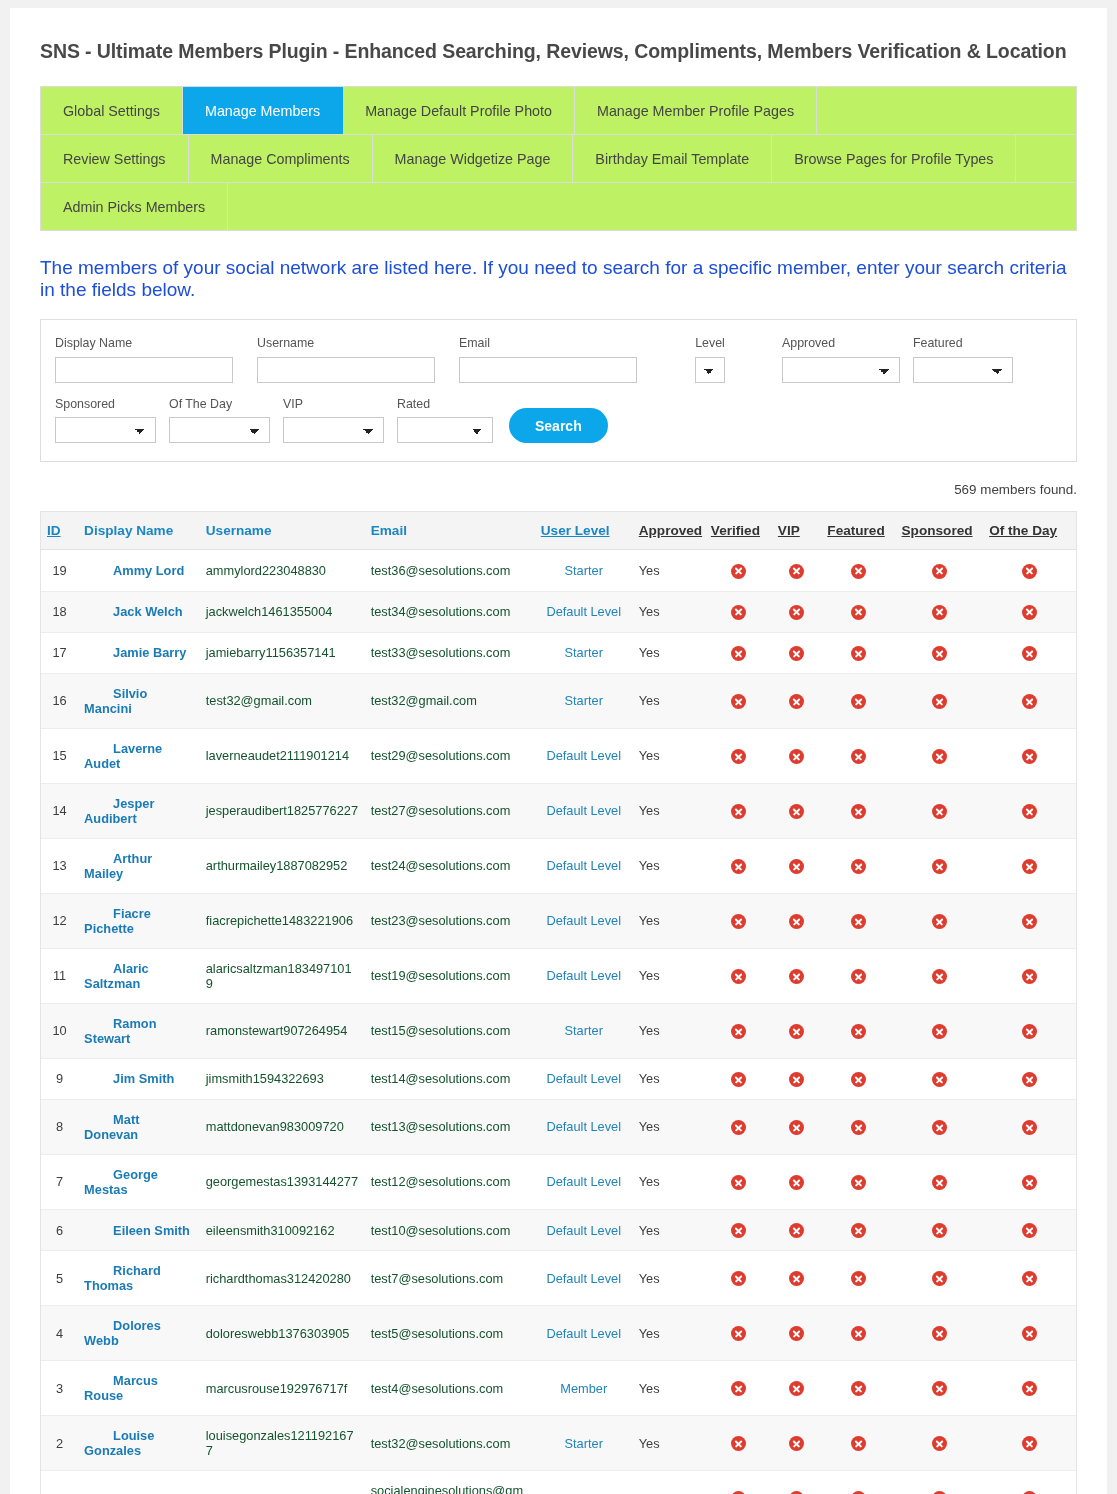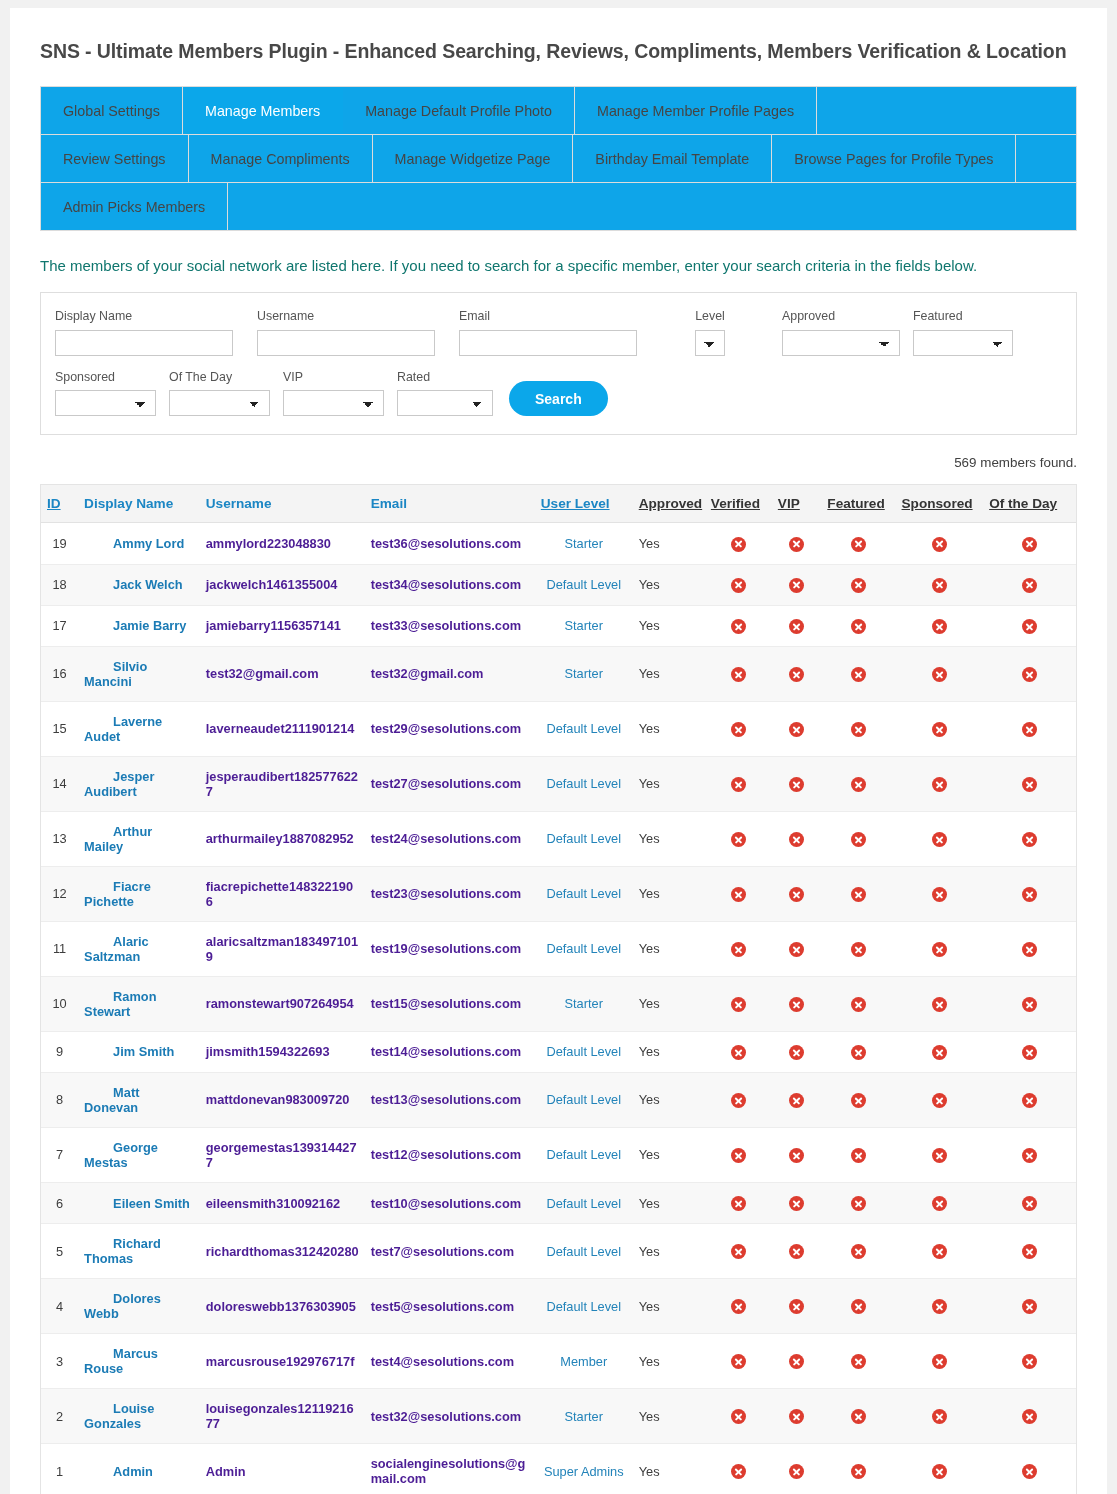--- a/index.html
+++ b/index.html
@@ -42,34 +42,34 @@
   }
   .tab-row:last-child { border-bottom: none; }
   .tab {
     padding: 16px 22px 15px 22px;
     font-size: 14.3px;
     color: #454545;
     border-right: 1px solid #dcdcdc;
     white-space: nowrap;
     display: flex;
     align-items: center;
-    background: #0ea5e9;
+    background: #bef264;
     cursor: pointer;
   }
   .tab.active {
     background: #0ba7ea;
     color: #ffffff;
     border-right-color: #0ba7ea;
   }
   .tab-spacer { flex: 1 1 auto; border-right: none; }
 
   
   .intro-text {
-    font-size: 15px;
-    color: #0f766e;
+    font-size: 19px;
+    color: #1d4ed8;
     margin: 26px 8px 18px 8px;
   }
 
   
   .search-panel {
     border: 1px solid #dedede;
     margin: 0 8px;
     padding: 16px 14px 18px 14px;
     background: #fff;
   }
@@ -181,21 +181,21 @@
     border-bottom: 1px solid #ededed;
     color: #3d3d3d;
     word-wrap: break-word;
     overflow-wrap: break-word;
   }
   tr.odd td { background: #ffffff; }
   tr.even td { background: #f8f8f8; }
 
   td.c-id { text-align: center; color: #3d3d3d; }
   td.c-name a { color: #1b7bb5; font-weight: bold; text-decoration: none; margin-left: 29px; }
-  td.c-user a, td.c-email a { color: #4c1d95; text-decoration: none; font-weight: bold; }
+  td.c-user a, td.c-email a { color: #14532d; text-decoration: none; font-weight: normal; }
   td.c-level { text-align: center; }
   td.c-level a { color: #2283b9; text-decoration: none; }
   td.c-approved { text-align: left; color: #3d3d3d; }
   td.ctr { text-align: center; }
 
   
   col.w-id { width: 36px; }
   col.w-name { width: 118px; }
   col.w-user { width: 160px; }
   col.w-email { width: 165px; }

